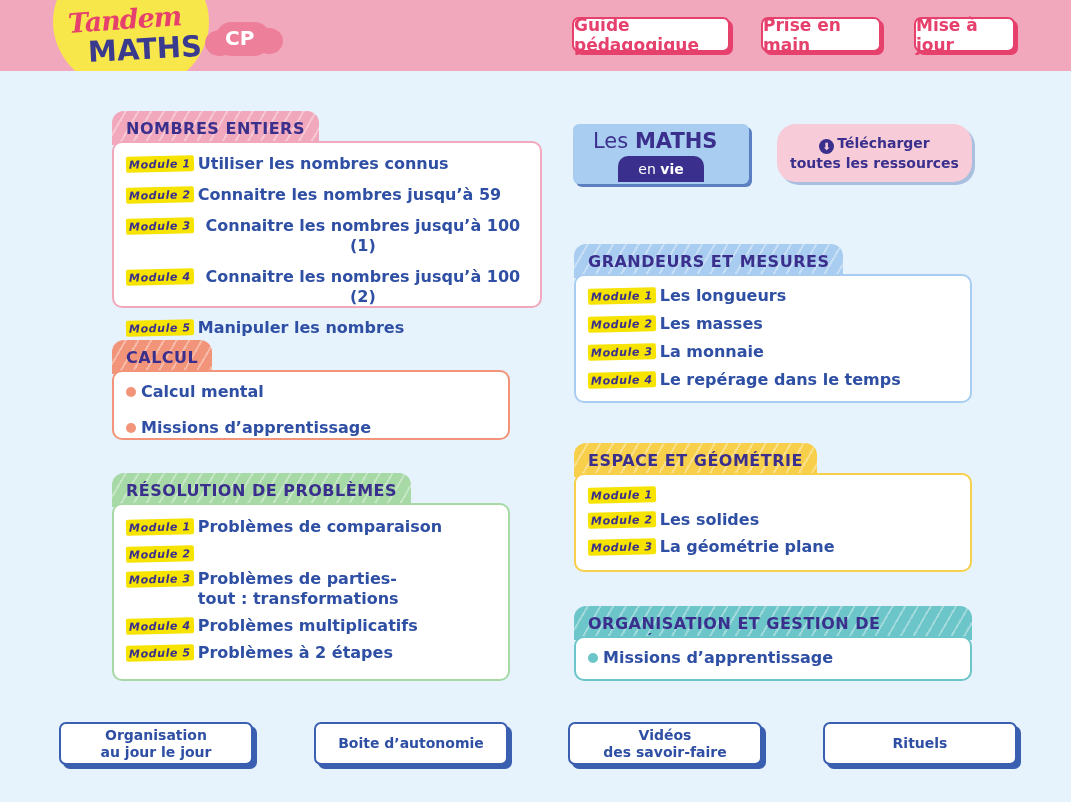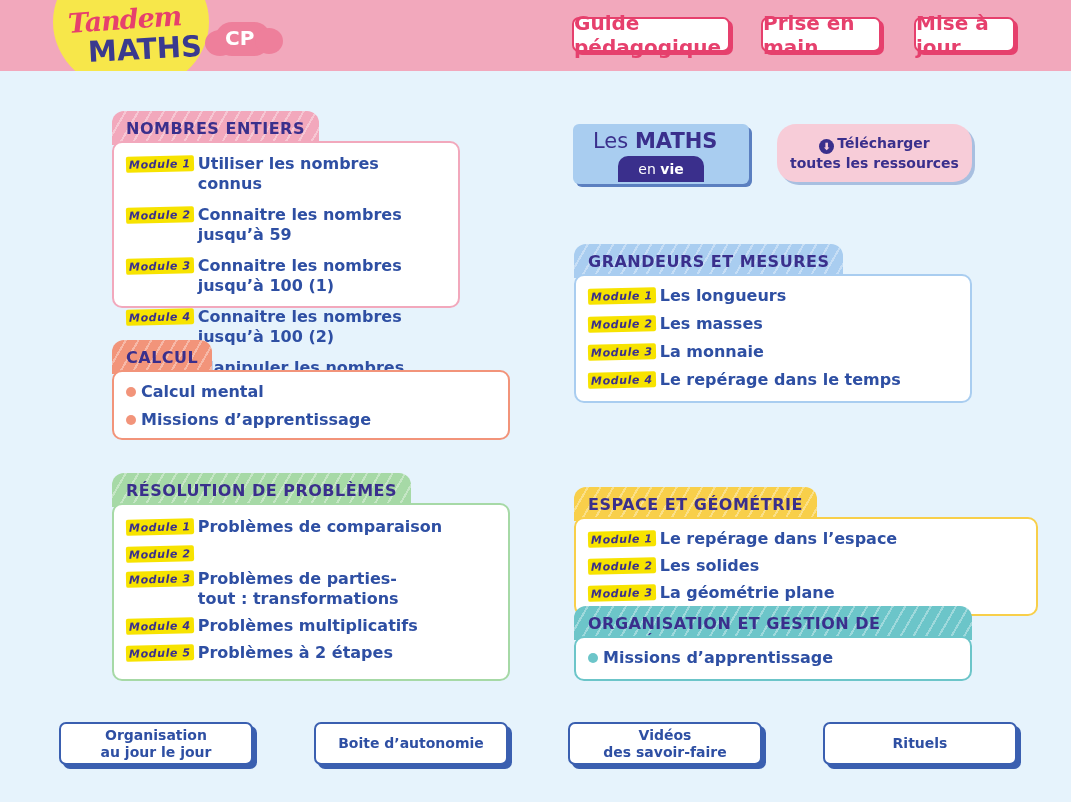--- a/index.html
+++ b/index.html
@@ -9,21 +9,21 @@
   .header { position: absolute; left: 0; top: 0; width: 1071px; height: 71px; background: #f2a8bc; overflow: hidden; }
   .logo-circle { position: absolute; left: 53px; top: -48px; width: 156px; height: 140px; border-radius: 50%; background: #f7e74a; }
   .logo-tandem { position: absolute; left: 68px; top: 4px; font-family: "DejaVu Serif", serif; font-style: italic; font-weight: bold; font-size: 27px; color: #e6406d; letter-spacing: -1px; transform: rotate(-4deg); }
   .logo-maths { position: absolute; left: 88px; top: 32px; font-weight: bold; font-size: 29px; color: #3a3a8f; letter-spacing: 0px; transform: rotate(-3deg); }
   .cloud { position: absolute; left: 205px; top: 18px; width: 78px; height: 42px; }
   .cloud .b1 { position: absolute; left: 10px; top: 4px; width: 56px; height: 34px; background: #ee7f9b; border-radius: 20px; }
   .cloud .b2 { position: absolute; left: 0; top: 12px; width: 30px; height: 26px; background: #ee7f9b; border-radius: 50%; }
   .cloud .b3 { position: absolute; left: 50px; top: 10px; width: 28px; height: 26px; background: #ee7f9b; border-radius: 50%; }
   .cloud .txt { position: absolute; left: 20px; top: 8px; font-weight: bold; font-size: 20px; color: #fff; }
 
-  .hbtn { position: absolute; top: 17px; height: 35px; background: #fff; border: 2px solid #e6406d; border-radius: 7px; box-shadow: 3px 3px 0 #e6406d; color: #e6406d; font-weight: bold; font-size: 20px; display: flex; align-items: center; justify-content: center; cursor: pointer; }
+  .hbtn { position: absolute; top: 17px; height: 35px; background: #fff; border: 2px solid #e6406d; border-radius: 7px; box-shadow: 3px 3px 0 #e6406d; color: #e6406d; font-weight: bold; font-size: 17px; display: flex; align-items: center; justify-content: center; cursor: pointer; }
 
   .section { position: absolute; }
   .tab { position: absolute; left: 0; top: 0; height: 34px; border-radius: 12px 12px 0 0; padding: 0 14px; font-weight: bold; font-size: 16px; color: #3a2f8c; display: flex; align-items: flex-start; padding-top: 8px; letter-spacing: 0.5px;
     background-image: repeating-linear-gradient(120deg, rgba(255,255,255,0.35) 0 2px, transparent 2px 11px); }
   .box { position: absolute; left: 0; top: 30px; right: 0; background: #fff; border: 2px solid; border-radius: 10px; padding: 9px 12px; }
   .row { display: flex; align-items: flex-start; font-size: 16px; font-weight: bold; color: #2e4fa3; cursor: pointer; }
   .mod { flex: 0 0 auto; background: #f7e300; color: #3a2f8c; font-size: 11px; font-style: italic; font-weight: bold; padding: 2px 3px 1px 3px; margin-right: 4px; margin-top: 2px; transform: rotate(-1.5deg); letter-spacing: 0.6px; border-radius: 2px; }
   .dot { flex: 0 0 auto; width: 10px; height: 10px; border-radius: 50%; margin-top: 5px; margin-right: 5px; }
   .lbl { line-height: 20px; }
 
@@ -48,21 +48,21 @@
     <div class="b1"></div>
       <div class="b2"></div>
       <div class="b3"></div>
     <div class="txt">CP</div>
   </div>
   <div class="hbtn" style="left:572px;width:158px;">Guide pédagogique</div>
   <div class="hbtn" style="left:914px;width:101px;">Mise à jour</div>
   <div class="hbtn" style="left:761px;width:120px;">Prise en main</div>
 </div>
 
-<div class="section" style="left:112px;top:111px;width:348px;height:197px;">
+<div class="section" style="left:112px;top:111px;width:430px;height:197px;text-align:center;">
   <div class="tab" style="background-color:#f2a8bc;">NOMBRES ENTIERS</div>
   <div class="box" style="border-color:#f2a8bc;height:167px;padding-top:11px;">
     <div class="row" style="margin-bottom:11px;">
         <span class="mod">Module 1</span>
         <span class="lbl">Utiliser les nombres connus</span>
       </div>
     <div class="row" style="margin-bottom:11px;">
         <span class="mod">Module 2</span>
         <span class="lbl">Connaitre les nombres jusqu’à 59</span>
       </div>
@@ -77,21 +77,21 @@
     <div class="row">
         <span class="mod">Module 5</span>
         <span class="lbl">Manipuler les nombres</span>
       </div>
   </div>
 </div>
 
 <div class="section" style="left:112px;top:340px;width:398px;height:100px;">
   <div class="tab" style="background-color:#f2947a;">CALCUL</div>
   <div class="box" style="border-color:#f2947a;height:70px;padding-top:10px;">
-    <div class="row" style="margin-bottom:8px;">
+    <div class="row" style="margin-bottom:16px;">
         <span class="dot" style="background:#f2947a;"></span>
         <span class="lbl">Calcul mental</span>
       </div>
     <div class="row">
         <span class="dot" style="background:#f2947a;"></span>
         <span class="lbl">Missions d’apprentissage</span>
       </div>
   </div>
 </div>
 
@@ -145,26 +145,25 @@
         <span class="mod">Module 3</span>
         <span class="lbl">La monnaie</span>
       </div>
     <div class="row">
         <span class="mod">Module 4</span>
         <span class="lbl">Le repérage dans le temps</span>
       </div>
   </div>
 </div>
 
-<div class="section" style="left:574px;top:443px;width:464px;height:129px;margin-top:44px;">
+<div class="section" style="left:574px;top:443px;width:398px;height:129px;">
   <div class="tab" style="background-color:#f8cf4a;">ESPACE ET GÉOMÉTRIE</div>
   <div class="box" style="border-color:#f8cf4a;height:99px;padding-top:10px;">
     <div class="row" style="margin-bottom:7px;">
         <span class="mod">Module 1</span>
-        <span class="lbl">Le repérage dans l’espace</span>
       </div>
     <div class="row" style="margin-bottom:7px;">
         <span class="mod">Module 2</span>
         <span class="lbl">Les solides</span>
       </div>
     <div class="row">
         <span class="mod">Module 3</span>
         <span class="lbl">La géométrie plane</span>
       </div>
   </div>

